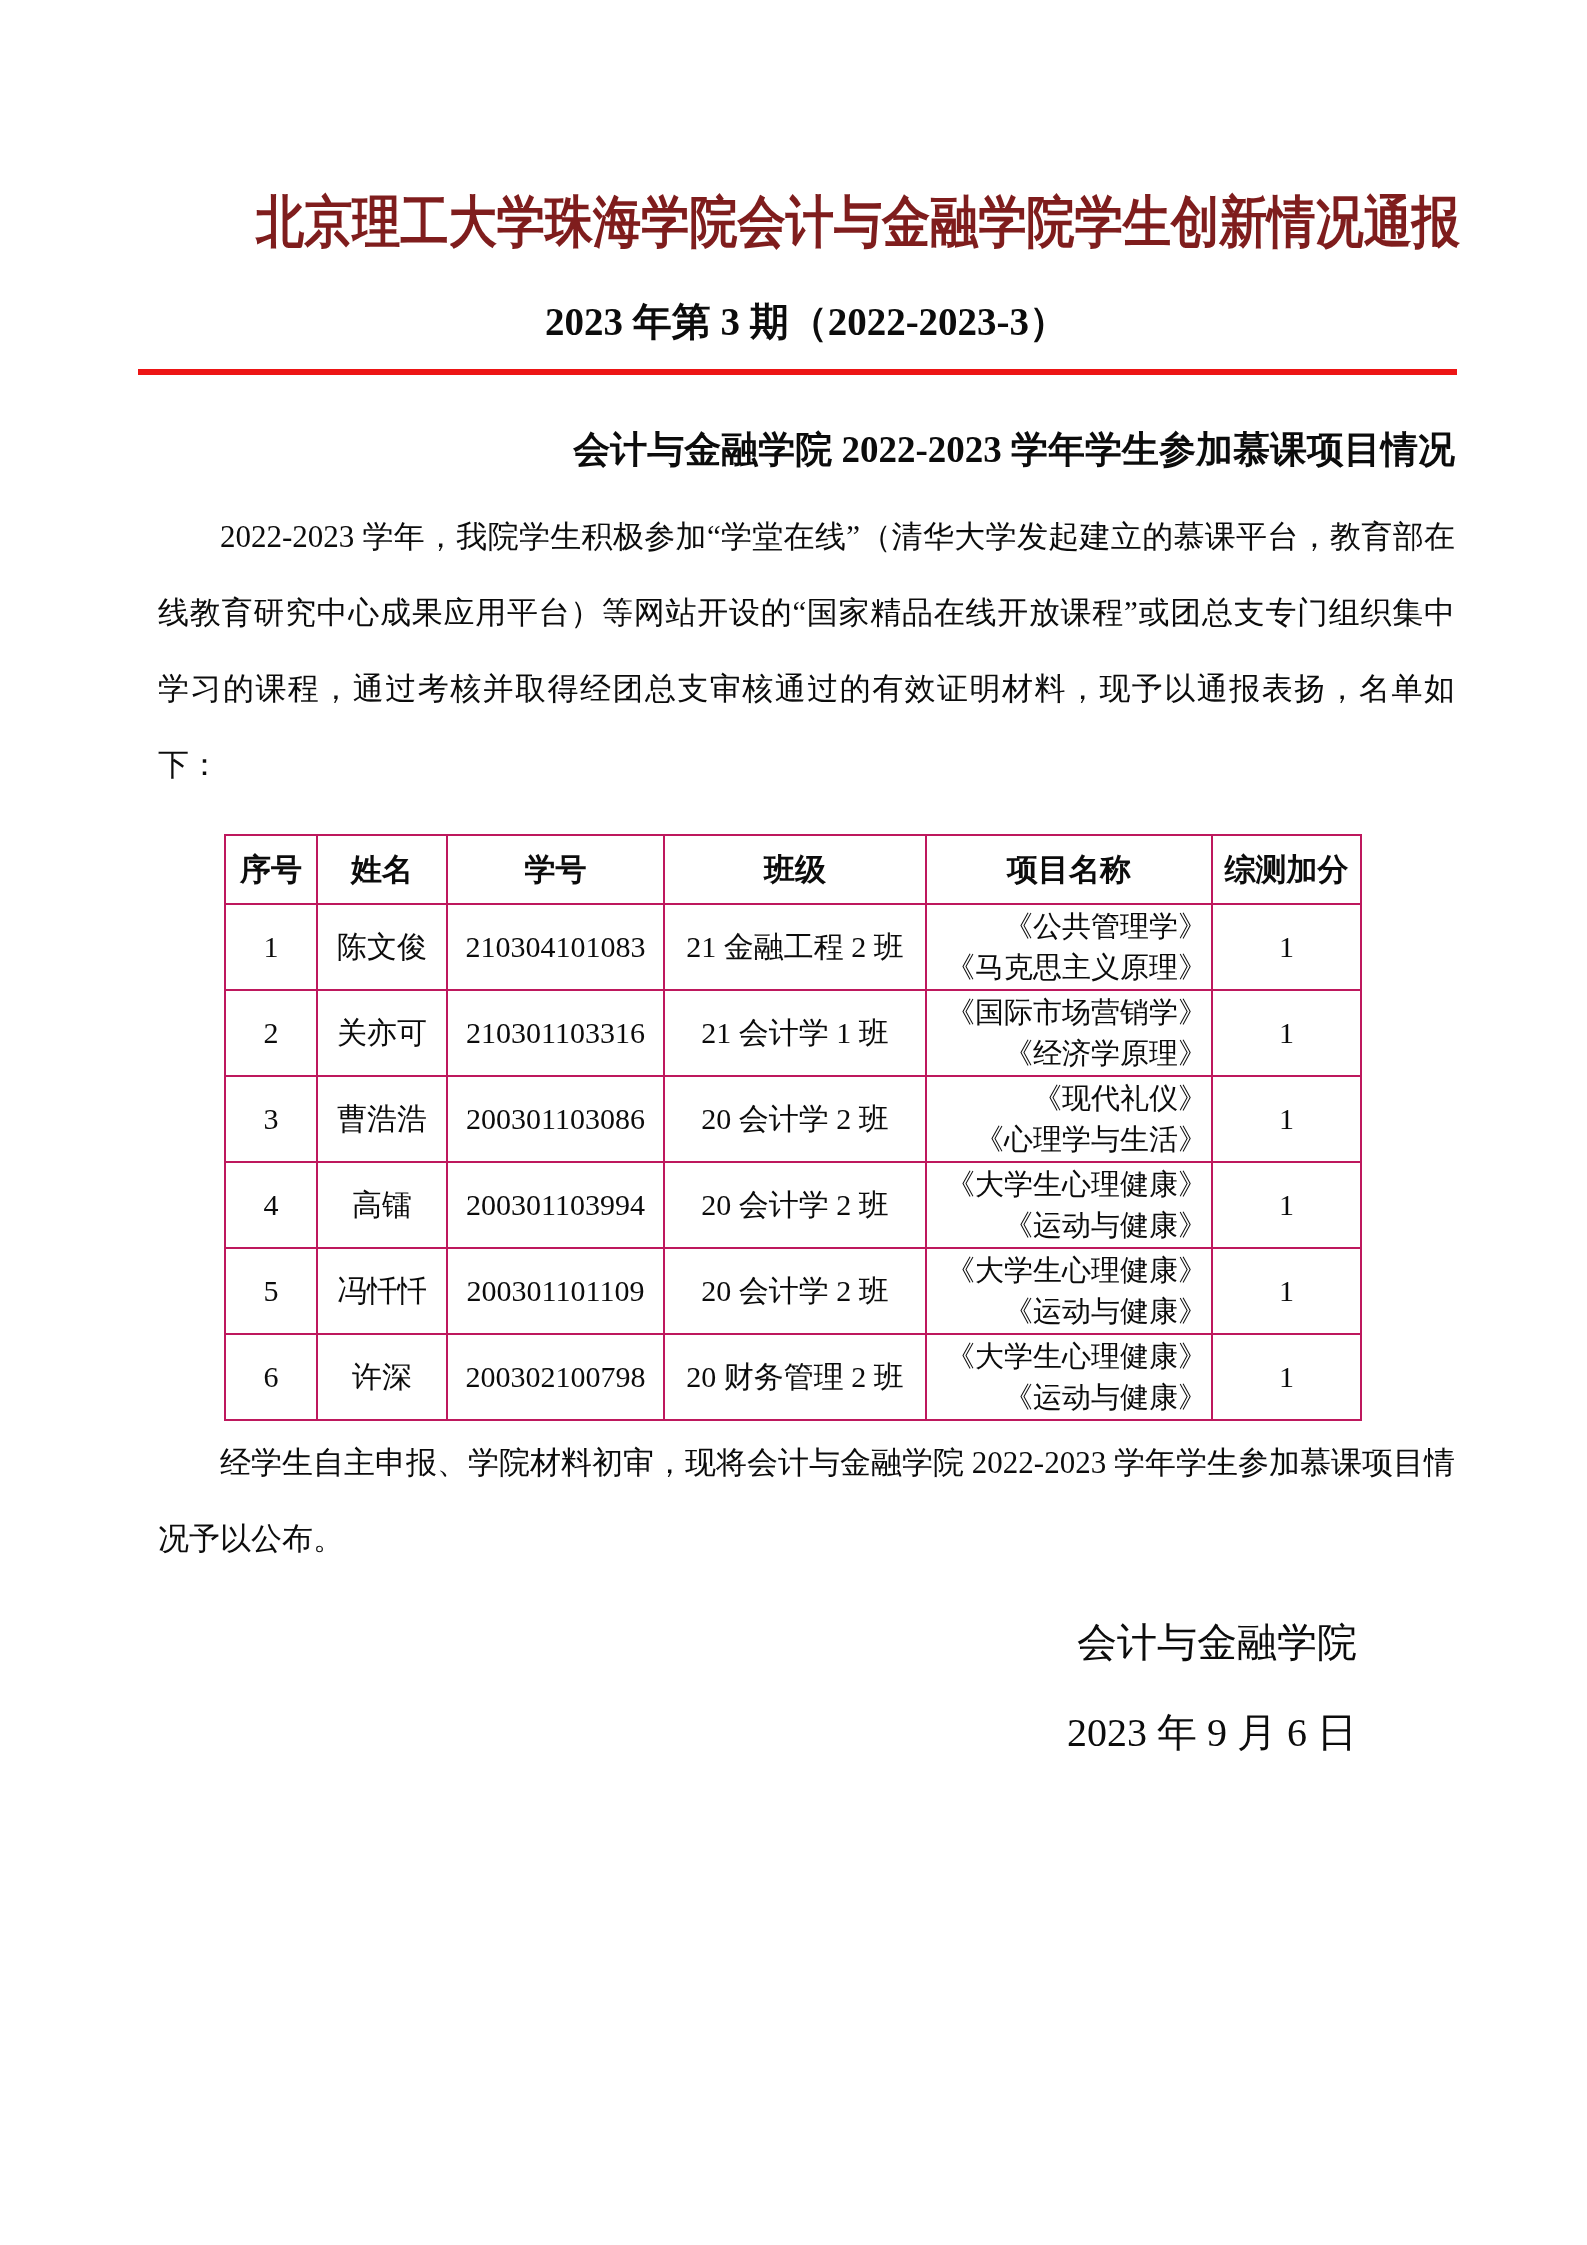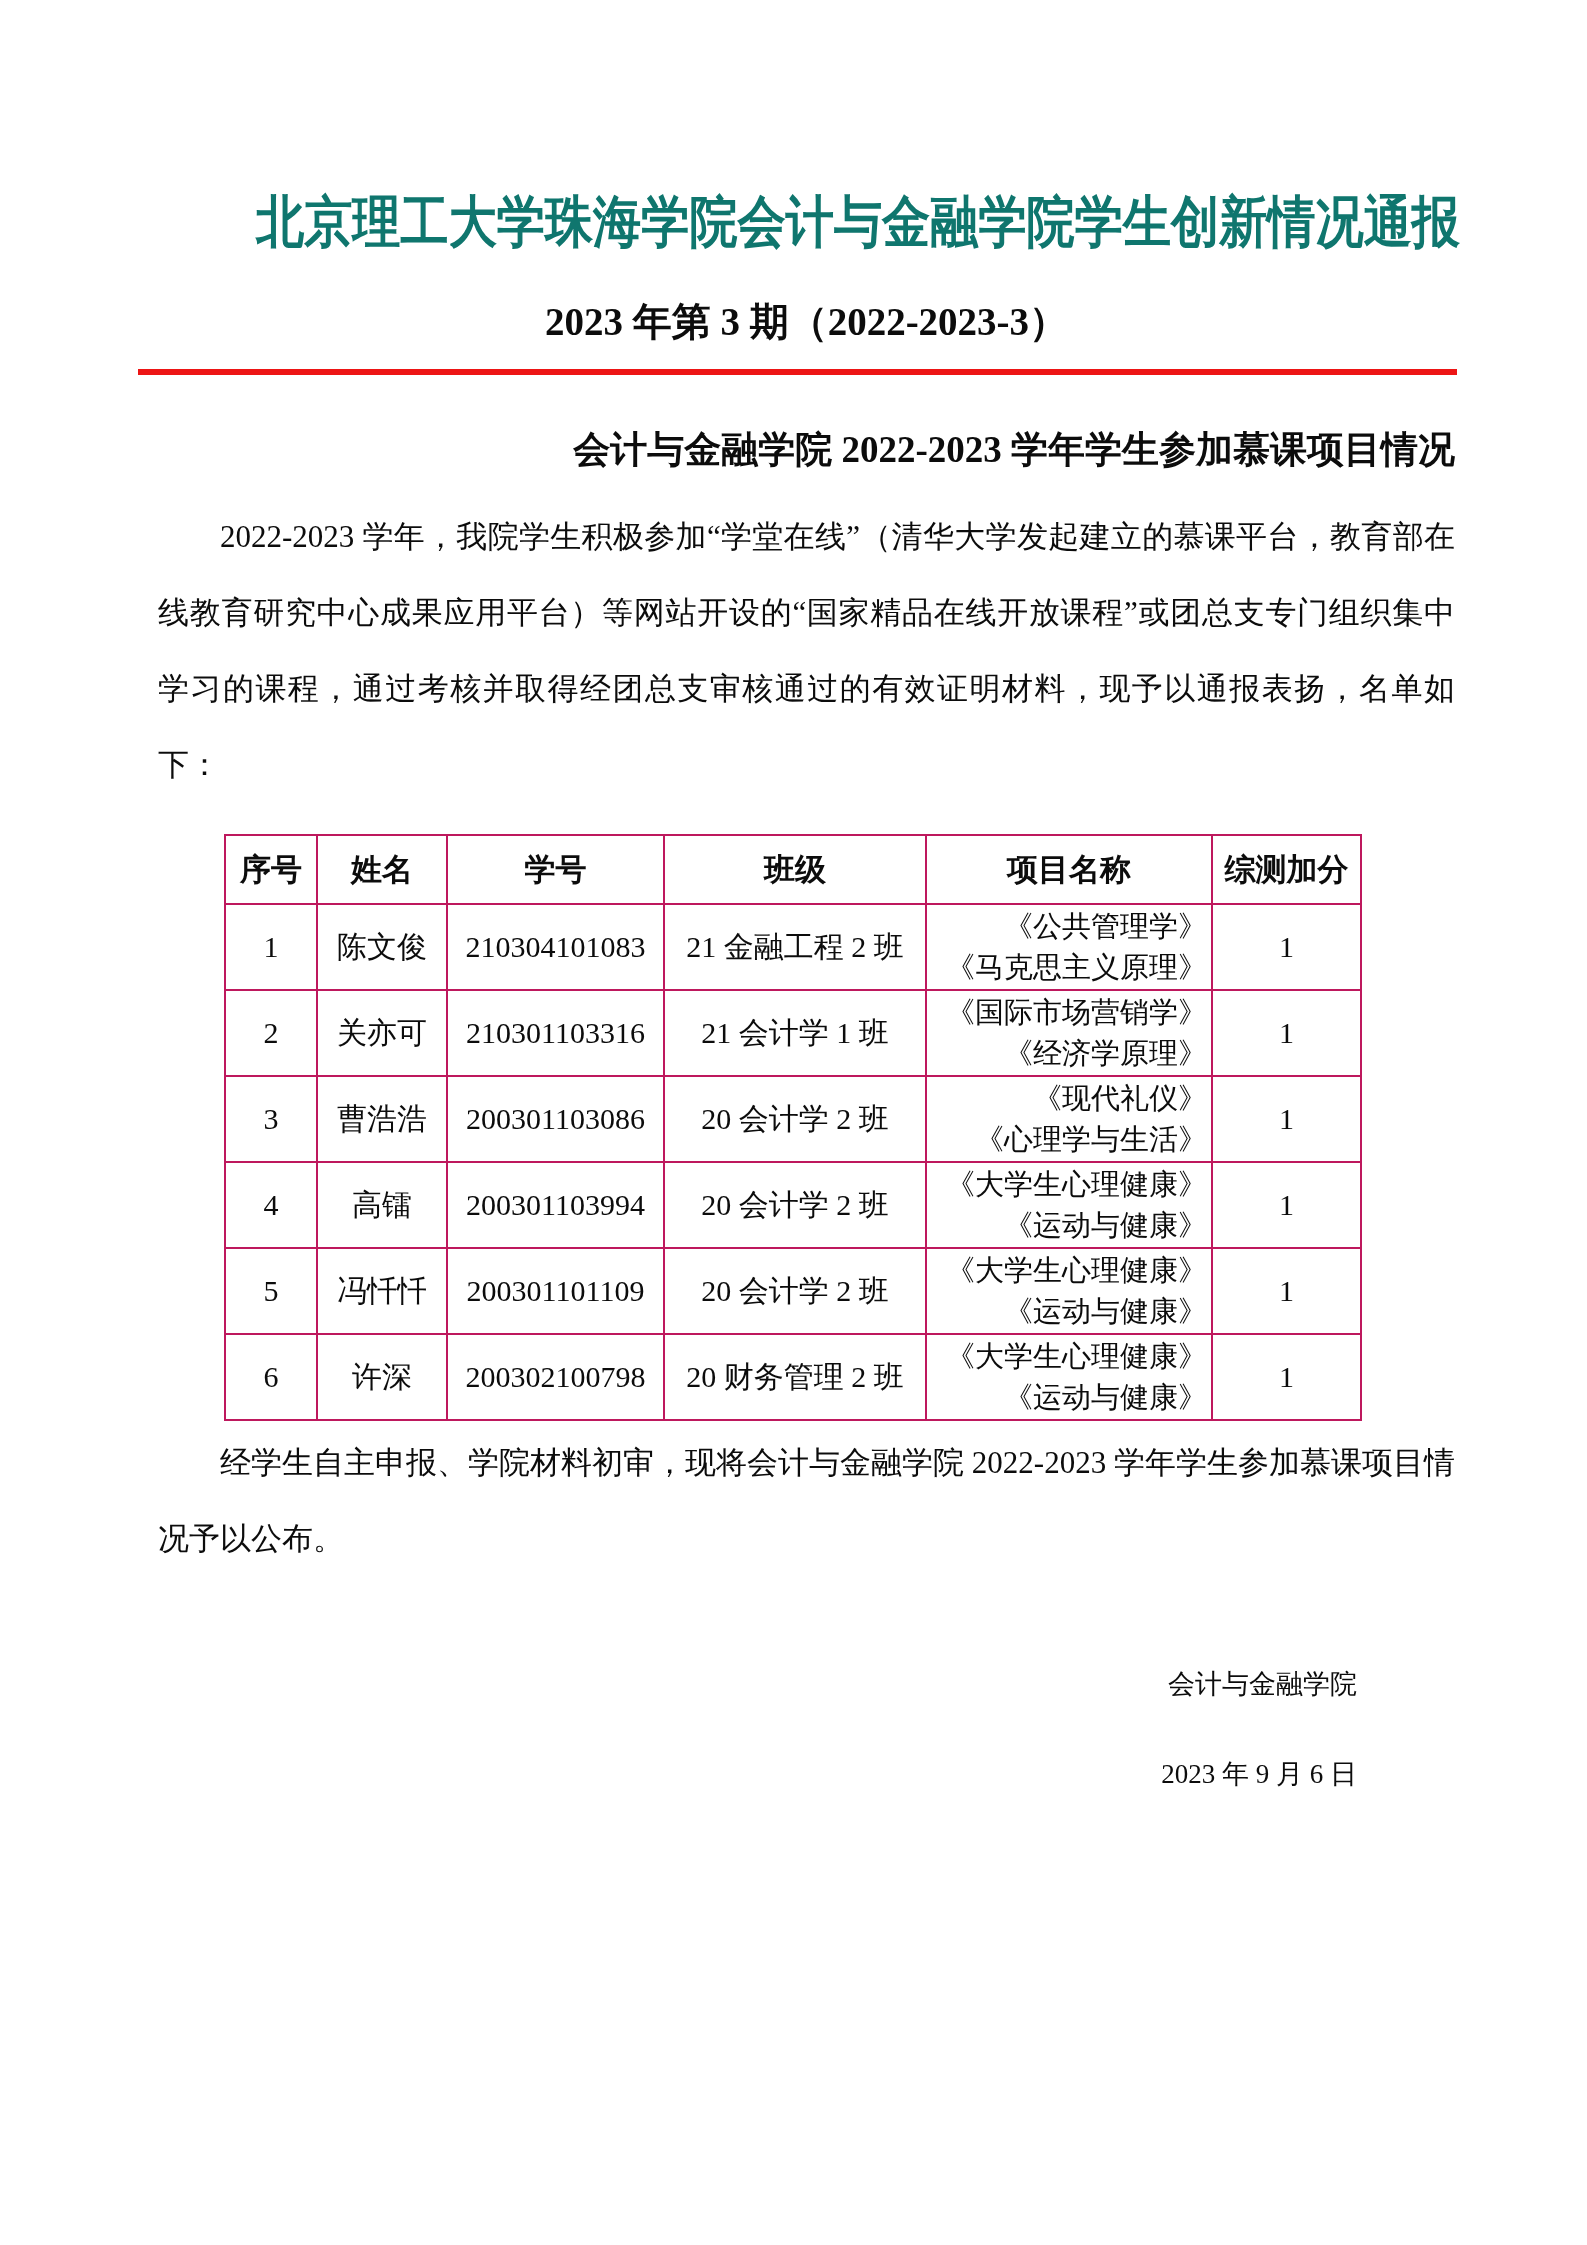--- a/index.html
+++ b/index.html
@@ -101,34 +101,34 @@
     line-height: 41px;
     font-size: 29px;
     text-align: right;
   }
 
   
   .closing {
     margin-top: 4px;
   }
   .sign-block {
-    margin-top: 84px;
+    margin-top: 43px;
     text-align: right;
     padding-right: 98px;
-    font-size: 27px;
+    font-size: 40px;
   }
   .sign-block .sig { line-height: 46px; }
   .sign-block .dt  { line-height: 46px; margin-top: 44px; }
 </style>
 </head>
 <body>
 
 <div class="page">
 
-  <div class="doc-title" style="color: #0f766e;">
+  <div class="doc-title" style="color: #7f1d1d;">
     <span class="squeeze">北京理工大学珠海学院会计与金融学院学生创新情况通报</span>
   </div>
 
   <div class="issue-line">2023 年第 3 期（2022-2023-3）</div>
 
   <div class="rule" style="background: rgb(237, 21, 21);"></div>
 
   <div class="section-title">会计与金融学院 2022-2023 学年学生参加慕课项目情况</div>
 
   <p class="para">2022-2023 学年，我院学生积极参加“学堂在线”（清华大学发起建立的慕课平台，教育部在线教育研究中心成果应用平台）等网站开设的“国家精品在线开放课程”或团总支专门组织集中学习的课程，通过考核并取得经团总支审核通过的有效证明材料，现予以通报表扬，名单如下：</p>

